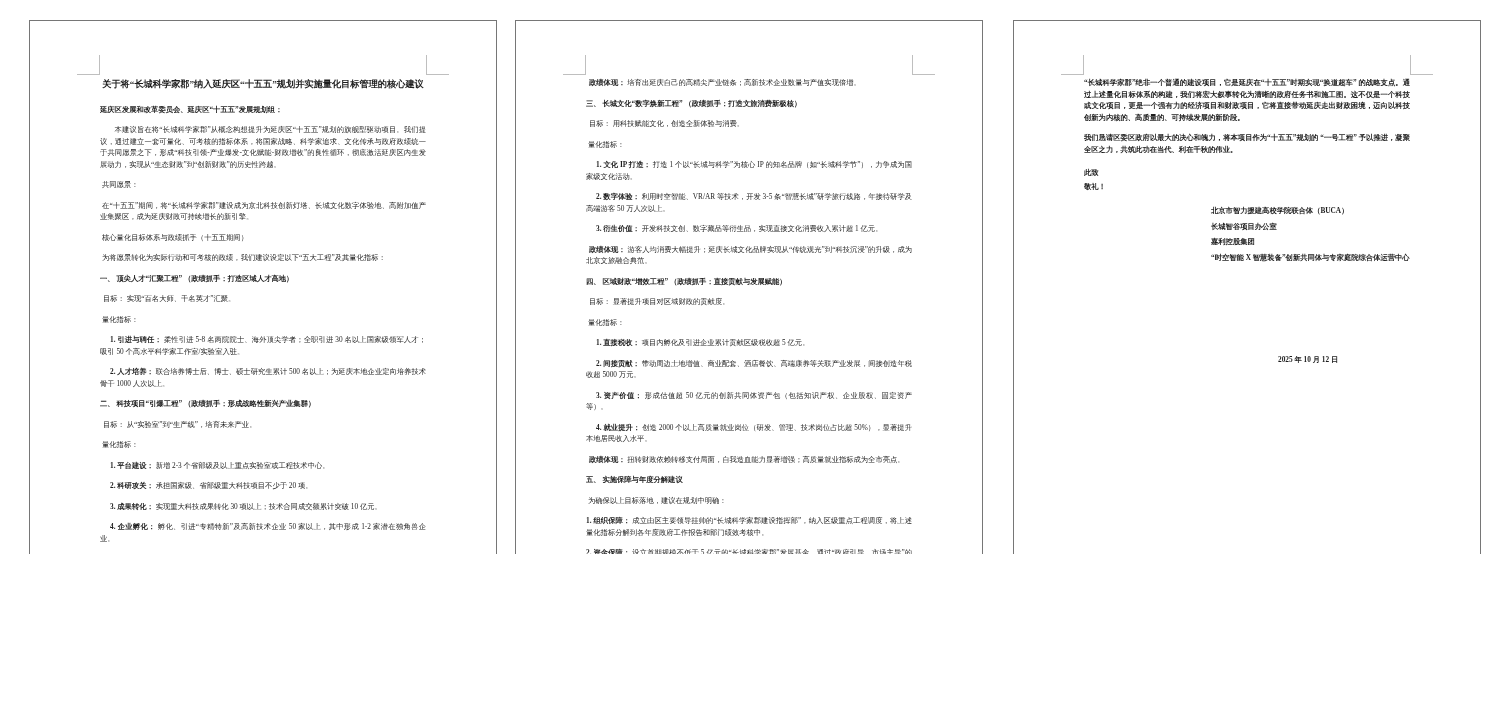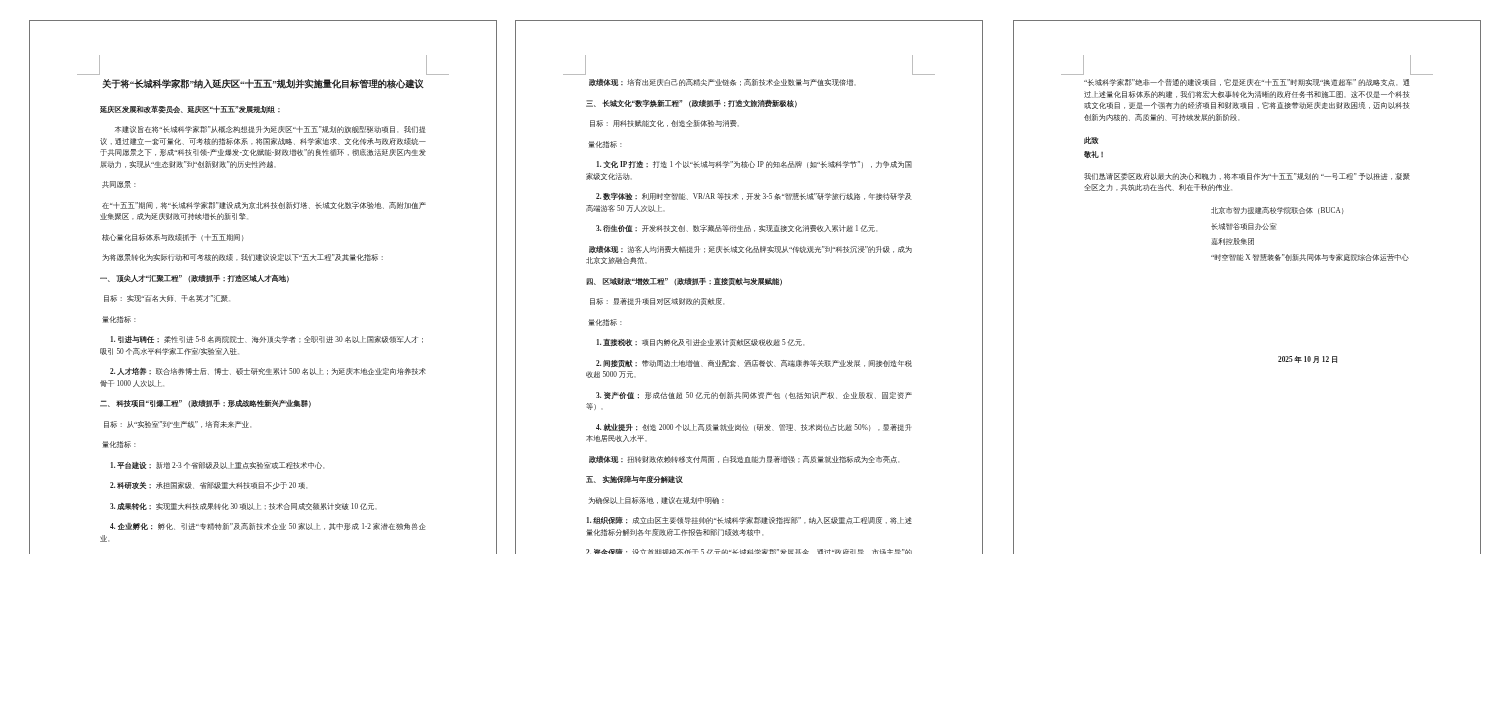--- a/index.html
+++ b/index.html
@@ -17,31 +17,31 @@
   .cm.br{right:47px;bottom:32px;border-left:1px solid #bfbfbf;border-top:1px solid #bfbfbf;}
 
   .content{position:absolute;left:70px;right:70px;top:56px;bottom:52px;
            font-size:7.3px;line-height:1.58;color:#1d1d1d;text-align:justify;overflow:hidden;}
 
   .blk{margin:0 0 9px 0;}
   .title{font-weight:bold;font-size:9.2px;text-align:center;white-space:nowrap;
          letter-spacing:0;margin-bottom:12px;}
   .addressee{font-weight:bold;}
   .body{text-indent:2em;}
-  .bodyb{font-weight:normal;}
+  .bodyb{font-weight:bold;}
   .plain{text-indent:2px;}
   .heading{font-weight:bold;}
   .goal{text-indent:3px;font-family:Liberation Serif, serif;}
   .item{text-indent:10px;}
   .item.flush{text-indent:0;}
   .kv{text-indent:3px;}
   .lbl{font-weight:bold;}
   .num{font-weight:bold;}
   .closing{font-weight:bold;line-height:1.9;margin-top:11px;}
-  .signature{font-weight:normal;line-height:2.15;margin-left:127px;}
+  .signature{font-weight:bold;line-height:2.15;margin-left:127px;}
   .date{font-weight:bold;margin-left:194px;margin-top:88px;}
 </style>
 </head>
 <body>
 
 <div class="stage">
   <div class="page" id="page1">
     <div class="cm tl"></div>
     <div class="cm tr"></div>
     <div class="cm bl"></div>
@@ -98,25 +98,25 @@
         <div class="blk plain">结论</div>
       </div>
   </div>
   <div class="page" id="page3">
     <div class="cm tl"></div>
     <div class="cm tr"></div>
     <div class="cm bl"></div>
     <div class="cm br"></div>
     <div class="content">
         <div class="blk bodyb">“长城科学家郡”绝非一个普通的建设项目，它是延庆在“十五五”时期实现“换道超车” 的战略支点。通过上述量化目标体系的构建，我们将宏大叙事转化为清晰的政府任务书和施工图。这不仅是一个科技或文化项目，更是一个强有力的经济项目和财政项目，它将直接带动延庆走出财政困境，迈向以科技创新为内核的、高质量的、可持续发展的新阶段。</div>
+        <div class="blk bodyb">我们恳请区委区政府以最大的决心和魄力，将本项目作为“十五五”规划的 “一号工程” 予以推进，凝聚全区之力，共筑此功在当代、利在千秋的伟业。</div>
         <div class="blk closing">
           <div>此致</div>
           <div>敬礼！</div>
         </div>
-        <div class="blk bodyb">我们恳请区委区政府以最大的决心和魄力，将本项目作为“十五五”规划的 “一号工程” 予以推进，凝聚全区之力，共筑此功在当代、利在千秋的伟业。</div>
         <div class="blk signature">
           <div>北京市智力援建高校学院联合体（BUCA）</div>
           <div>长城智谷项目办公室</div>
           <div>嘉利控股集团</div>
           <div>“时空智能 X 智慧装备”创新共同体与专家庭院综合体运营中心</div>
         </div>
         <div class="blk date">2025 年 10 月 12 日</div>
       </div>
   </div>
 </div>

